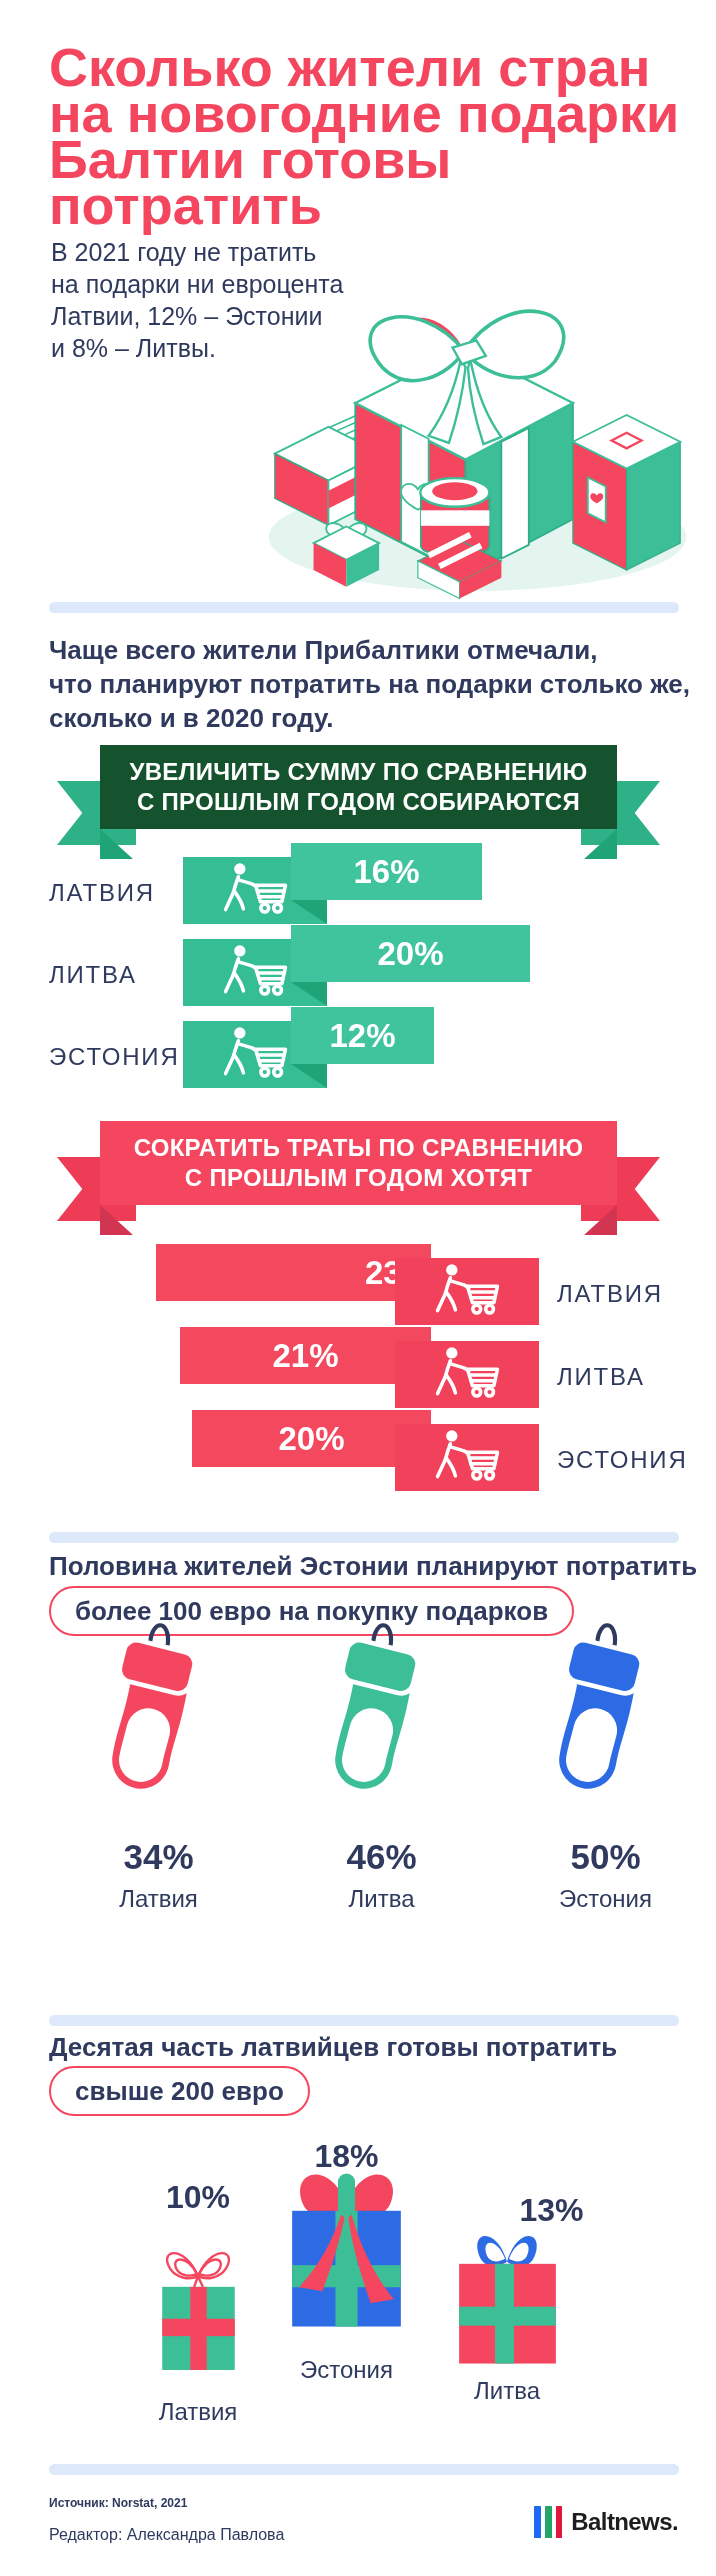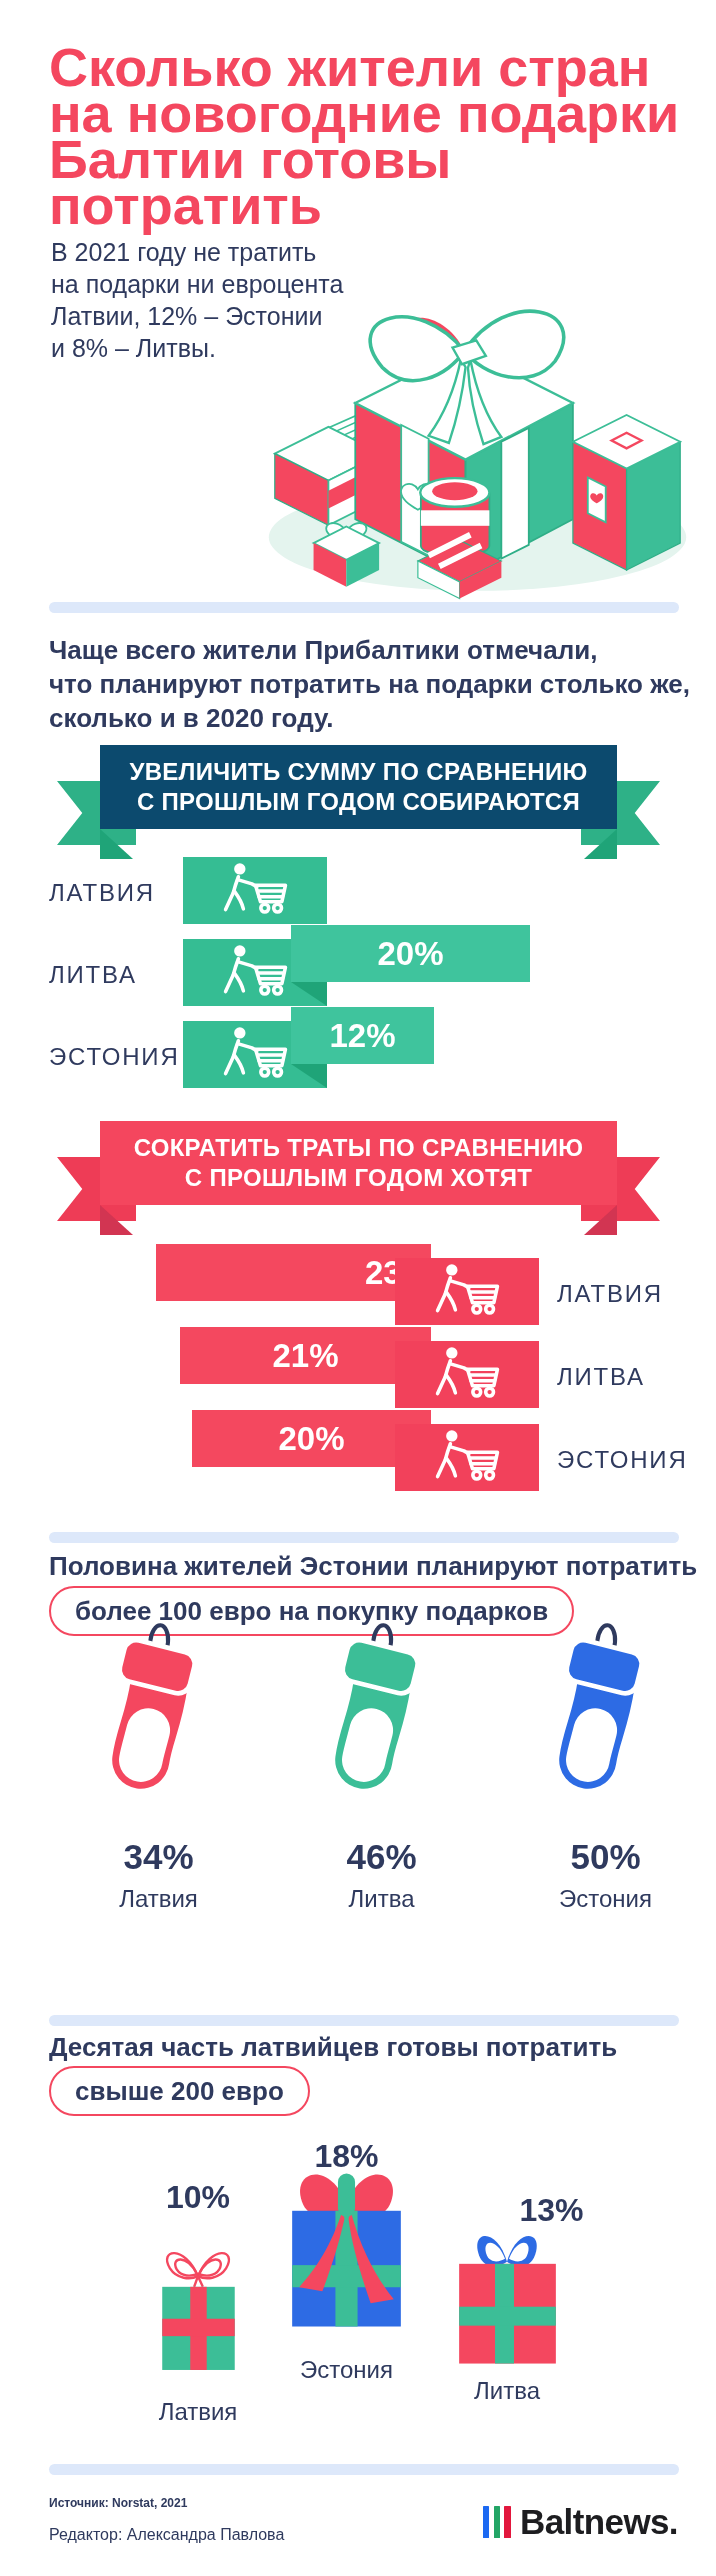--- a/index.html
+++ b/index.html
@@ -25,21 +25,21 @@
   .ribbon{left:57px;width:603px;height:143px;}
   .ribbon .body{position:absolute;left:43px;right:43px;top:0;height:84px;z-index:2;
                 display:flex;flex-direction:column;justify-content:center;align-items:center;
                 color:#fff;font-weight:700;font-size:24px;line-height:30px;letter-spacing:0.3px;text-align:center;}
   .ribbon .tail{position:absolute;top:36px;width:79px;height:64px;z-index:1;}
   .ribbon .tail.l{left:0;clip-path:polygon(100% 0,0 0,32% 50%,0 100%,100% 100%);}
   .ribbon .tail.r{right:0;clip-path:polygon(0 0,100% 0,68% 50%,100% 100%,0 100%);}
   .ribbon .fold{position:absolute;top:84px;width:33px;height:30px;z-index:1;}
   .ribbon .fold.l{left:43px;clip-path:polygon(0 0,100% 100%,0 100%);}
   .ribbon .fold.r{right:43px;clip-path:polygon(100% 0,0 100%,100% 100%);}
-  .ribbon.green .body{background:#0c4a6e;}
+  .ribbon.green .body{background:#14532d;}
   .ribbon.green .tail{background:#2EB187;}
   .ribbon.green .fold{background:#1FA478;}
   .ribbon.red .body{background:#F4465E;}
   .ribbon.red .tail{background:#EE3C56;}
   .ribbon.red .fold{background:#D23552;}
 
   
   .rows{left:0;width:717px;}
   .brow{position:relative;height:82px;}
   .country{position:absolute;top:36px;font-size:24px;letter-spacing:1.8px;color:#2F3A5E;font-weight:400;}
@@ -72,21 +72,21 @@
 
   
   .src{left:49px;top:2496px;font-size:12px;font-weight:700;color:#2F3A5E;}
   .edt{left:49px;top:2526px;font-size:16px;font-weight:400;color:#2F3A5E;}
   .logo{right:39px;top:2504px;display:flex;align-items:flex-start;}
   .logo .bars{display:flex;margin-top:2.4px;}
   .logo .bars i{display:block;width:6.6px;height:32px;margin-right:4.2px;border-radius:0.6px;}
   .logo .b1{background:#1C69F2;}
   .logo .b2{background:#23A566;}
   .logo .b3{background:#E2173D;}
-  .logo .brand{margin-left:4.8px;font-size:35px;font-weight:700;color:#1D1D20;letter-spacing:-0.6px;line-height:36px;}
+  .logo .brand{margin-left:4.8px;font-size:24px;font-weight:700;color:#1D1D20;letter-spacing:-0.6px;line-height:36px;}
 </style>
 </head>
 <body>
 
 <svg width="0" height="0" style="position:absolute" aria-hidden="true">
   <defs>
     <symbol id="cart-icon" viewBox="0 0 110 84">
       <g stroke="#ffffff" stroke-width="5" fill="none" stroke-linecap="round" stroke-linejoin="round">
         <circle cx="33" cy="11" r="8" fill="#ffffff" stroke="none"></circle>
         <path d="M31,22 C28,30 26,36 24,44"></path>
@@ -192,20 +192,23 @@
   </div>
 
   <div class="abs rows g" style="top:843px">
     <div class="brow">
       <div class="country">ЛАТВИЯ</div>
       <div class="iconblk">
           <svg viewBox="0 0 132 100" width="79" height="60">
             <use href="#cart-icon"></use>
           </svg>
         </div>
+      <div class="bar" style="width: 191px;">
+          <span>16%</span>
+        </div>
     </div>
     <div class="brow">
       <div class="country">ЛИТВА</div>
       <div class="iconblk">
           <svg viewBox="0 0 132 100" width="79" height="60">
             <use href="#cart-icon"></use>
           </svg>
         </div>
       <div class="bar" style="width: 239px;">
           <span>20%</span>

